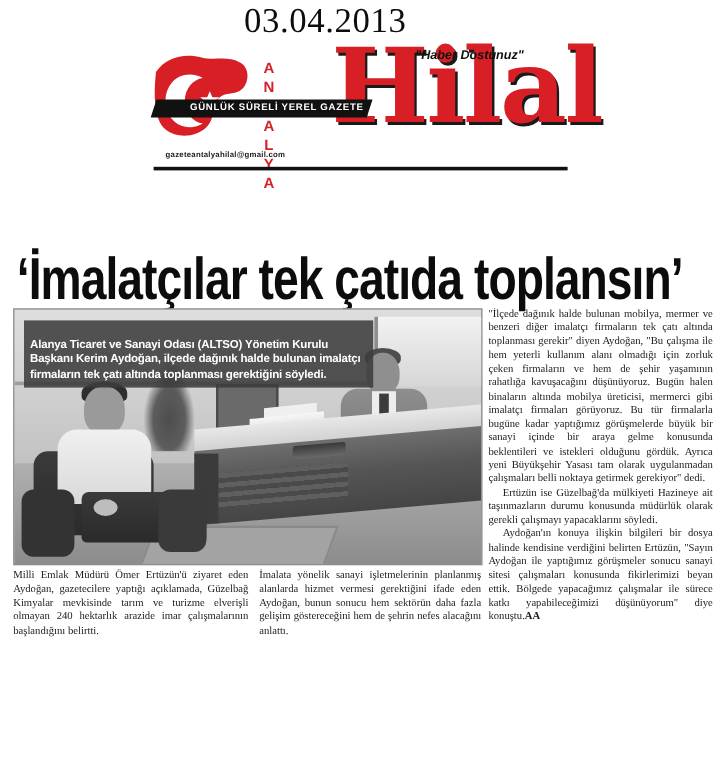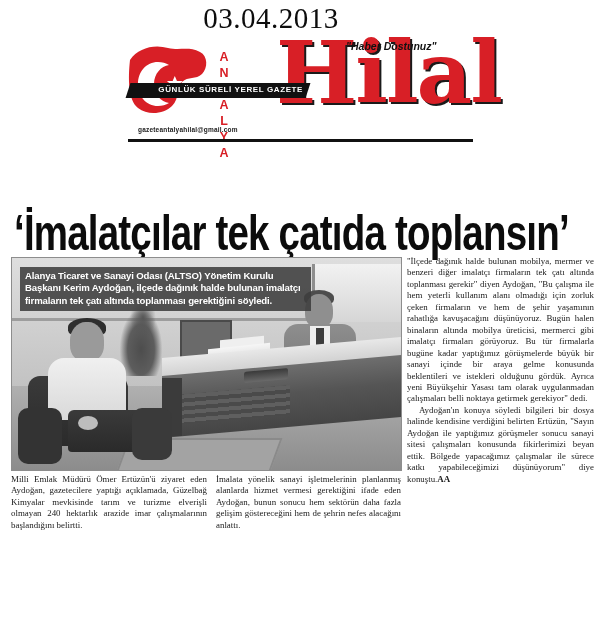--- a/index.html
+++ b/index.html
@@ -299,21 +299,21 @@
     border: 2px solid #8a8a8a;
     transform: skewX(-20deg);
   }
 
   
   #caption {
     position: absolute;
     left: 20px;
     top: 267px;
     width: 281px;
-    padding: 3px 5px 4px 5px;
+    padding: 15px 5px 4px 5px;
     background: rgba(62,62,62,0.88);
     color: #ffffff;
     font-family: "Liberation Sans", sans-serif;
     font-weight: bold;
     font-size: 9.6px;
     line-height: 12.4px;
     letter-spacing: -0.15px;
   }
 
   
@@ -409,21 +409,22 @@
   <div class="ph" id="m1-legs"></div>
   <div class="ph" id="m1-hand"></div>
   <div class="ph" id="ac-arm"></div>
   <div class="ph" id="ac-arm2"></div>
 </div>
 
 <div id="caption">Alanya Ticaret ve Sanayi Odası (ALTSO) Yönetim Kurulu Başkanı Kerim Aydoğan, ilçede dağınık halde bulunan imalatçı firmaların tek çatı altında toplanması gerektiğini söyledi.</div>
 
 <div class="col" id="col-right">
   <p class="first">"İlçede dağınık halde bulunan mobilya, mermer ve benzeri diğer imalatçı firmaların tek çatı altında toplanması gerekir" diyen Aydoğan, "Bu çalışma ile hem yeterli kullanım alanı olmadığı için zorluk çeken firmaların ve hem de şehir yaşamının rahatlığa kavuşacağını düşünüyoruz. Bugün halen binaların altında mobilya üreticisi, mermerci gibi imalatçı firmaları görüyoruz. Bu tür firmalarla bugüne kadar yaptığımız görüşmelerde büyük bir sanayi içinde bir araya gelme konusunda beklentileri ve istekleri olduğunu gördük. Ayrıca yeni Büyükşehir Yasası tam olarak uygulanmadan çalışmaları belli noktaya getirmek gerekiyor" dedi.</p>
-  <p><span>Aydoğan'ın konuya söyledi bilgileri bir dosya halinde kendisine verdiğini belirten Ertüzün, "Sayın Aydoğan ile yaptığımız görüşmeler sonucu sanayi sitesi çalışmaları konusunda fikirlerimizi beyan ettik. Bölgede yapacağımız çalışmalar ile sürece katkı yapabileceğimizi düşünüyorum" diye konuştu.</span><span class="byline">AA</span></p>
+  <p>Ertüzün ise Güzelbağ'da mülkiyeti Hazineye ait taşınmazların durumu konusunda müdürlük olarak gerekli çalışmayı yapacaklarını söyledi.</p>
+  <p><span>Aydoğan'ın konuya ilişkin bilgileri bir dosya halinde kendisine verdiğini belirten Ertüzün, "Sayın Aydoğan ile yaptığımız görüşmeler sonucu sanayi sitesi çalışmaları konusunda fikirlerimizi beyan ettik. Bölgede yapacağımız çalışmalar ile sürece katkı yapabileceğimizi düşünüyorum" diye konuştu.</span><span class="byline">AA</span></p>
 </div>
 
 <div class="col" id="col-bl">
   <p class="first">Milli Emlak Müdürü Ömer Ertüzün'ü ziyaret eden Aydoğan, gazetecilere yaptığı açıklamada, Güzelbağ Kimyalar mevkisinde tarım ve turizme elverişli olmayan 240 hektarlık arazide imar çalışmalarının başlandığını belirtti.</p>
 </div>
 
 <div class="col" id="col-bm">
   <p class="first">İmalata yönelik sanayi işletmelerinin planlanmış alanlarda hizmet vermesi gerektiğini ifade eden Aydoğan, bunun sonucu hem sektörün daha fazla gelişim göstereceğini hem de şehrin nefes alacağını anlattı.</p>
 </div>
 

